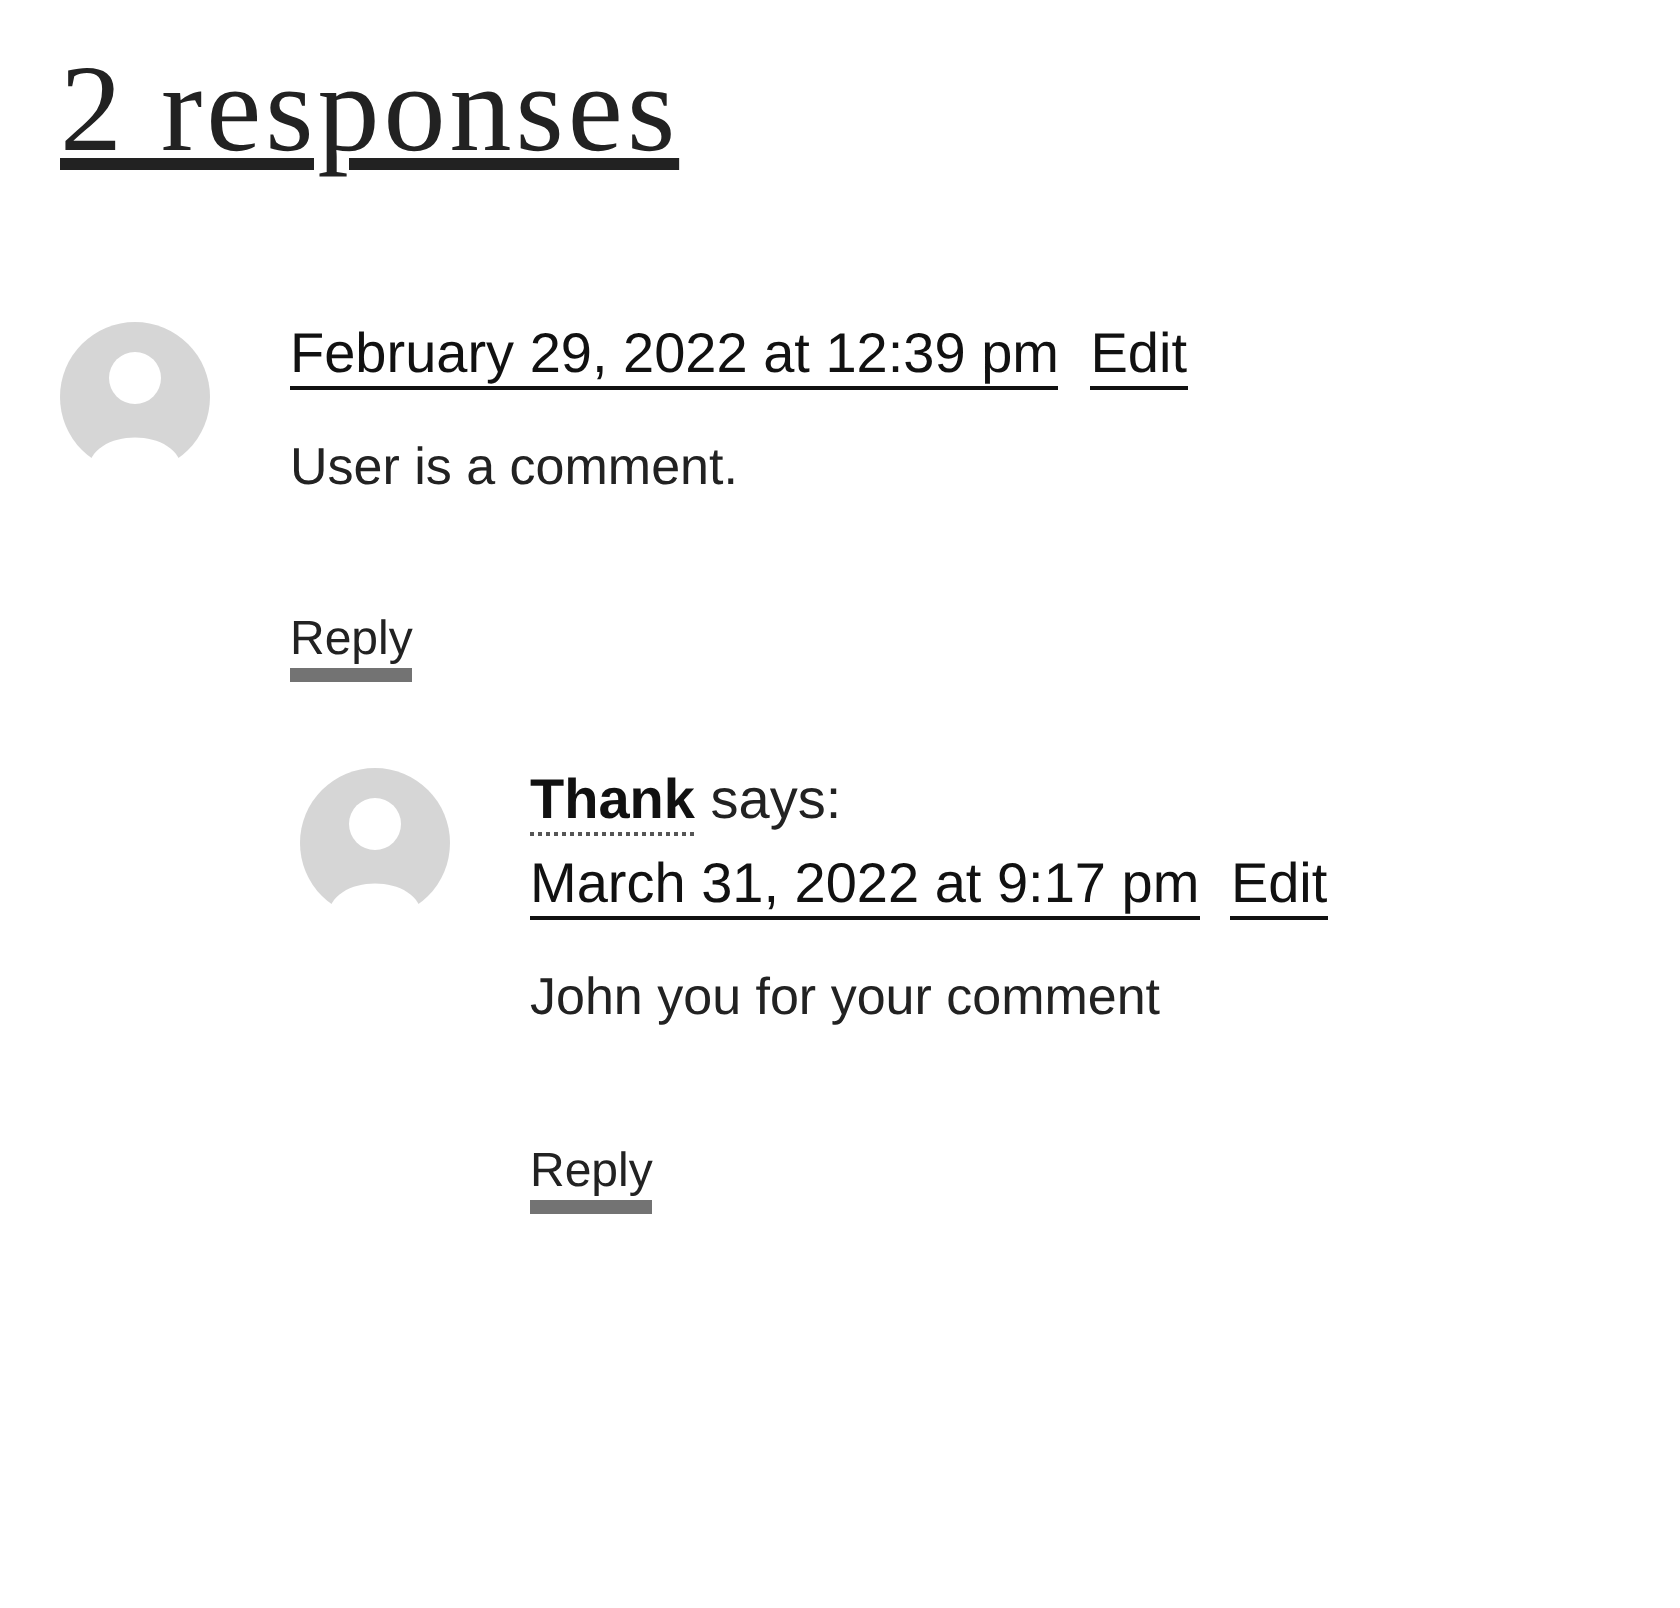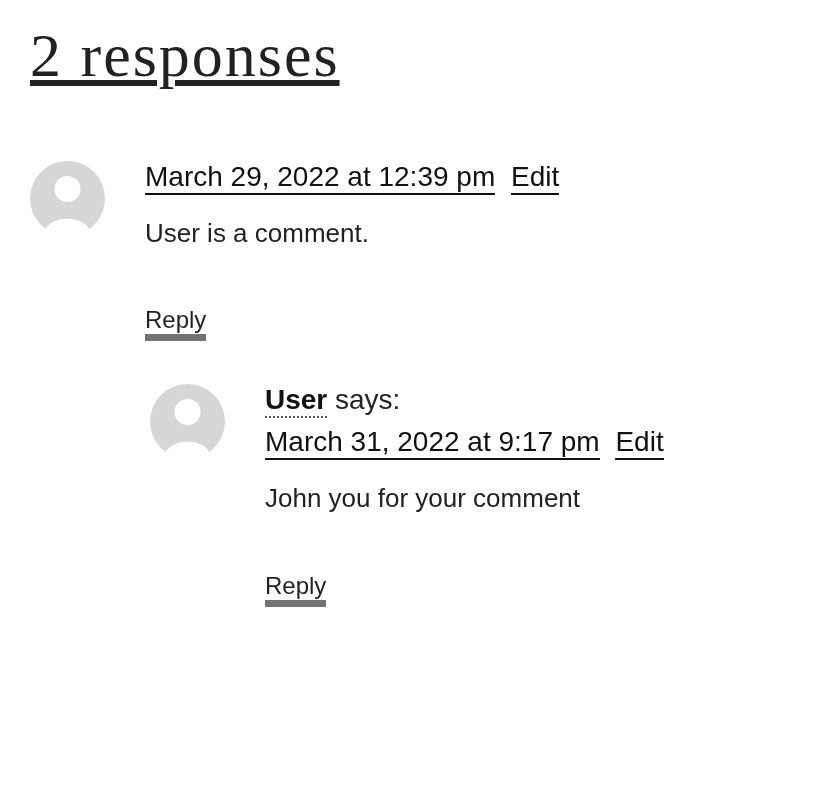--- a/index.html
+++ b/index.html
@@ -88,41 +88,41 @@
 <div class="comment">
   <div class="avatar">
     <svg width="75" height="75" viewBox="0 0 75 75">
       <circle cx="37.5" cy="37.5" r="37.5" fill="#d6d6d6"></circle>
       <circle cx="37.5" cy="28" r="13" fill="#ffffff"></circle>
       <path d="M14 75 C14 52, 61 52, 61 75 Z" fill="#ffffff"></path>
     </svg>
   </div>
   <div class="comment-body">
     <div class="meta-line2">
-      <a href="#" class="date-link">March 29, 2022 at 12:39 pm</a>
+      <a href="#" class="date-link">February 29, 2022 at 12:39 pm</a>
       <a href="#" class="edit-link">Edit</a>
     </div>
     <div class="comment-content">User is a comment.</div>
     <div>
       <a href="#" class="reply-link">Reply</a>
     </div>
   </div>
 </div>
 
 <div class="comment nested">
   <div class="avatar">
     <svg width="75" height="75" viewBox="0 0 75 75">
       <circle cx="37.5" cy="37.5" r="37.5" fill="#d6d6d6"></circle>
       <circle cx="37.5" cy="28" r="13" fill="#ffffff"></circle>
       <path d="M14 75 C14 52, 61 52, 61 75 Z" fill="#ffffff"></path>
     </svg>
   </div>
   <div class="comment-body">
     <div class="meta-line1">
-      <a href="#" class="author-dotted">User</a>
+      <a href="#" class="author-dotted">Thank</a>
       <span class="says"> <span>says:</span></span>
     </div>
     <div class="meta-line2">
       <a href="#" class="date-link">March 31, 2022 at 9:17 pm</a>
       <a href="#" class="edit-link">Edit</a>
     </div>
     <div class="comment-content">John you for your comment</div>
     <div>
       <a href="#" class="reply-link">Reply</a>
     </div>

